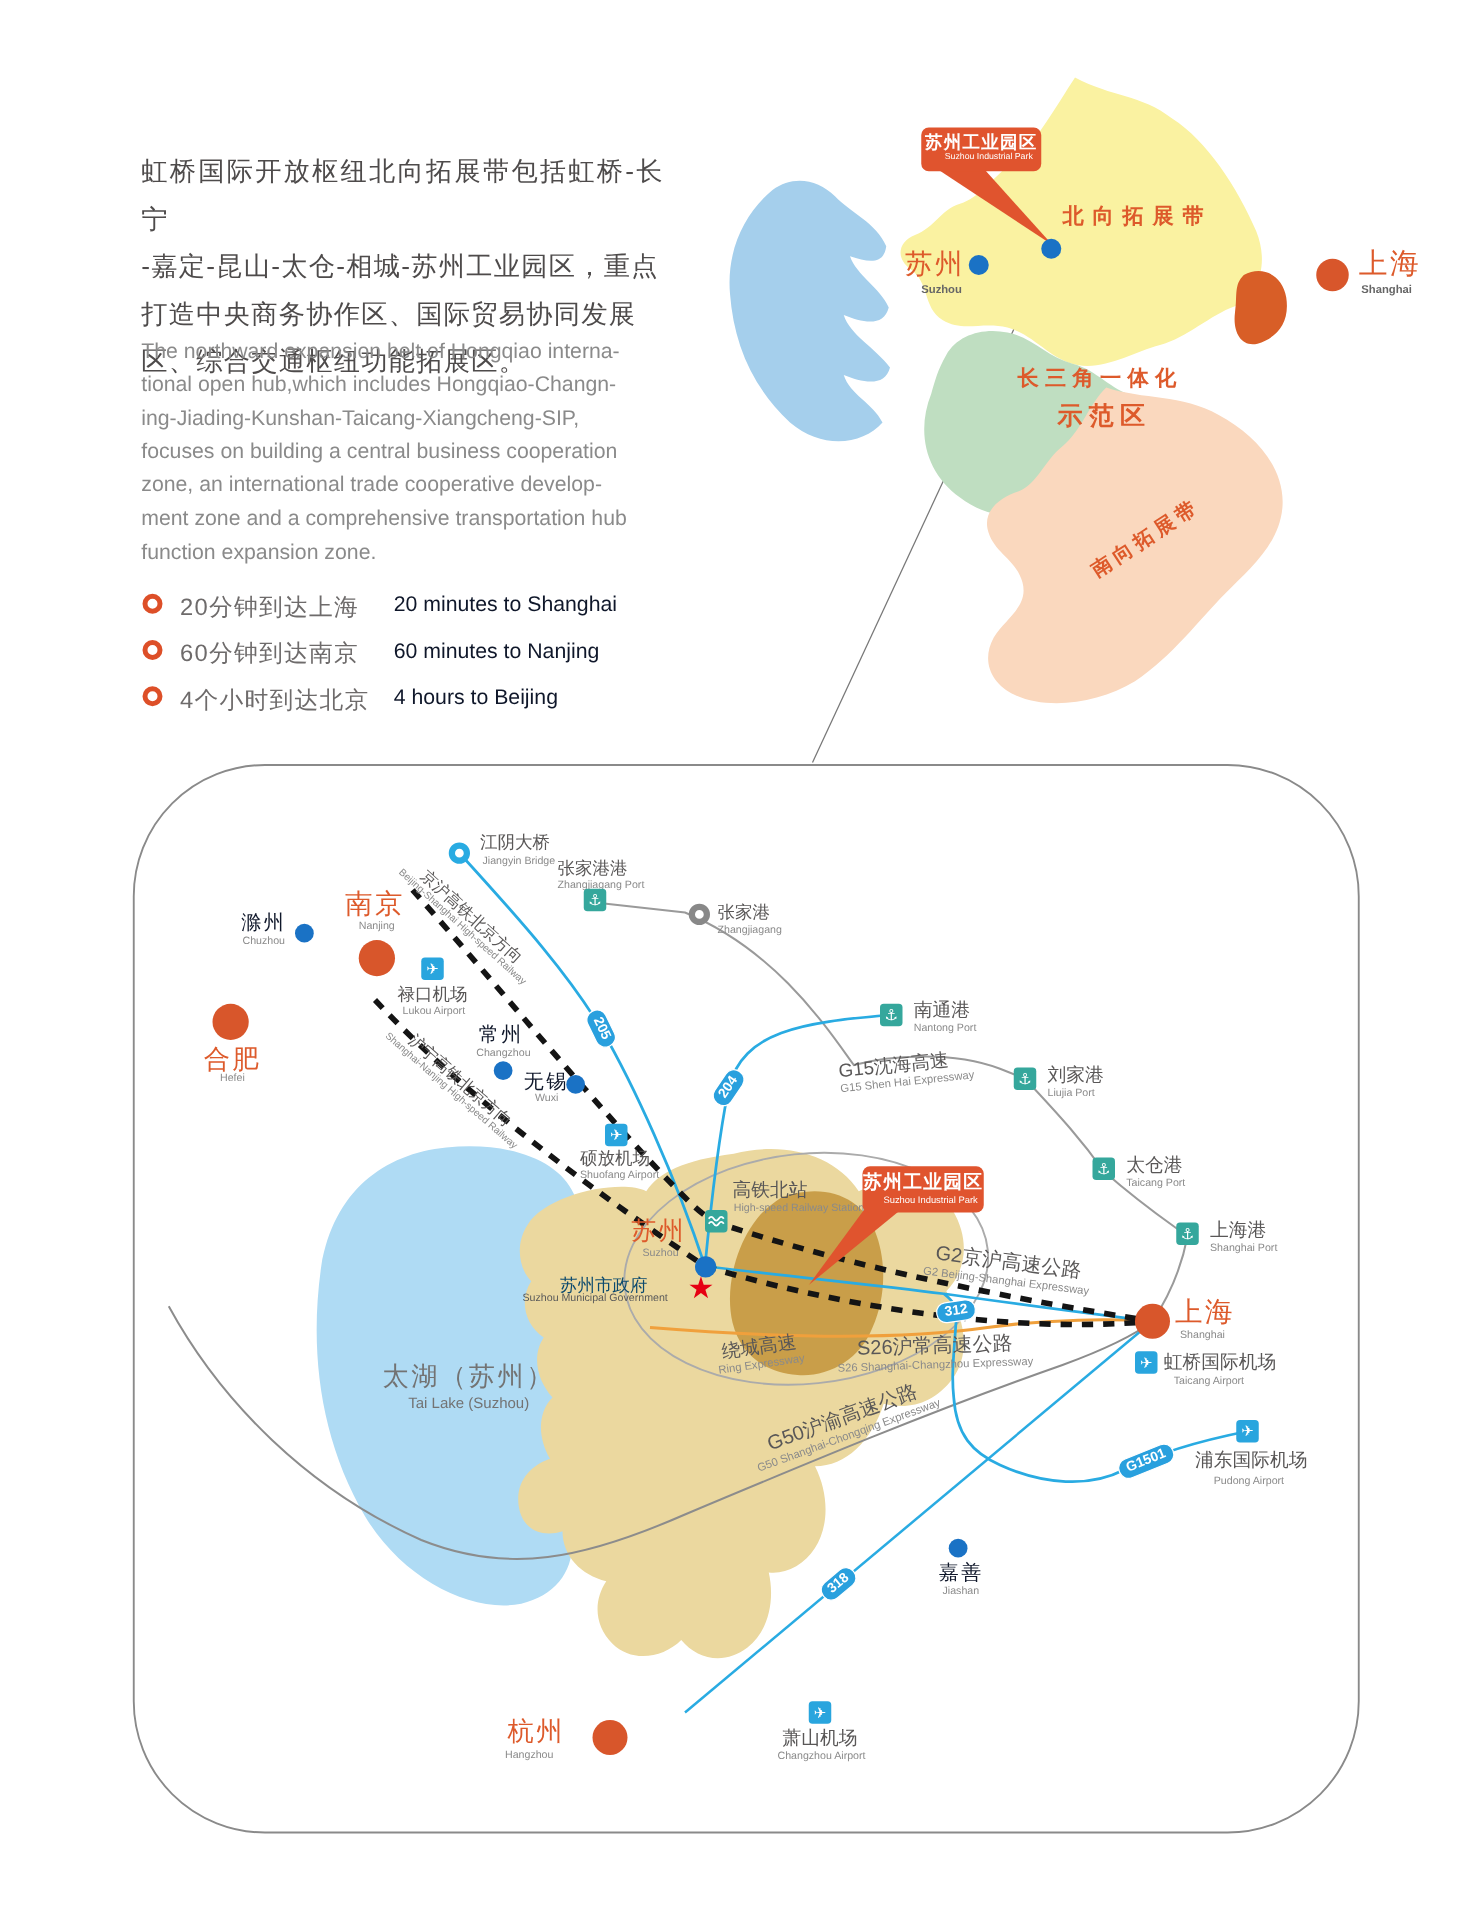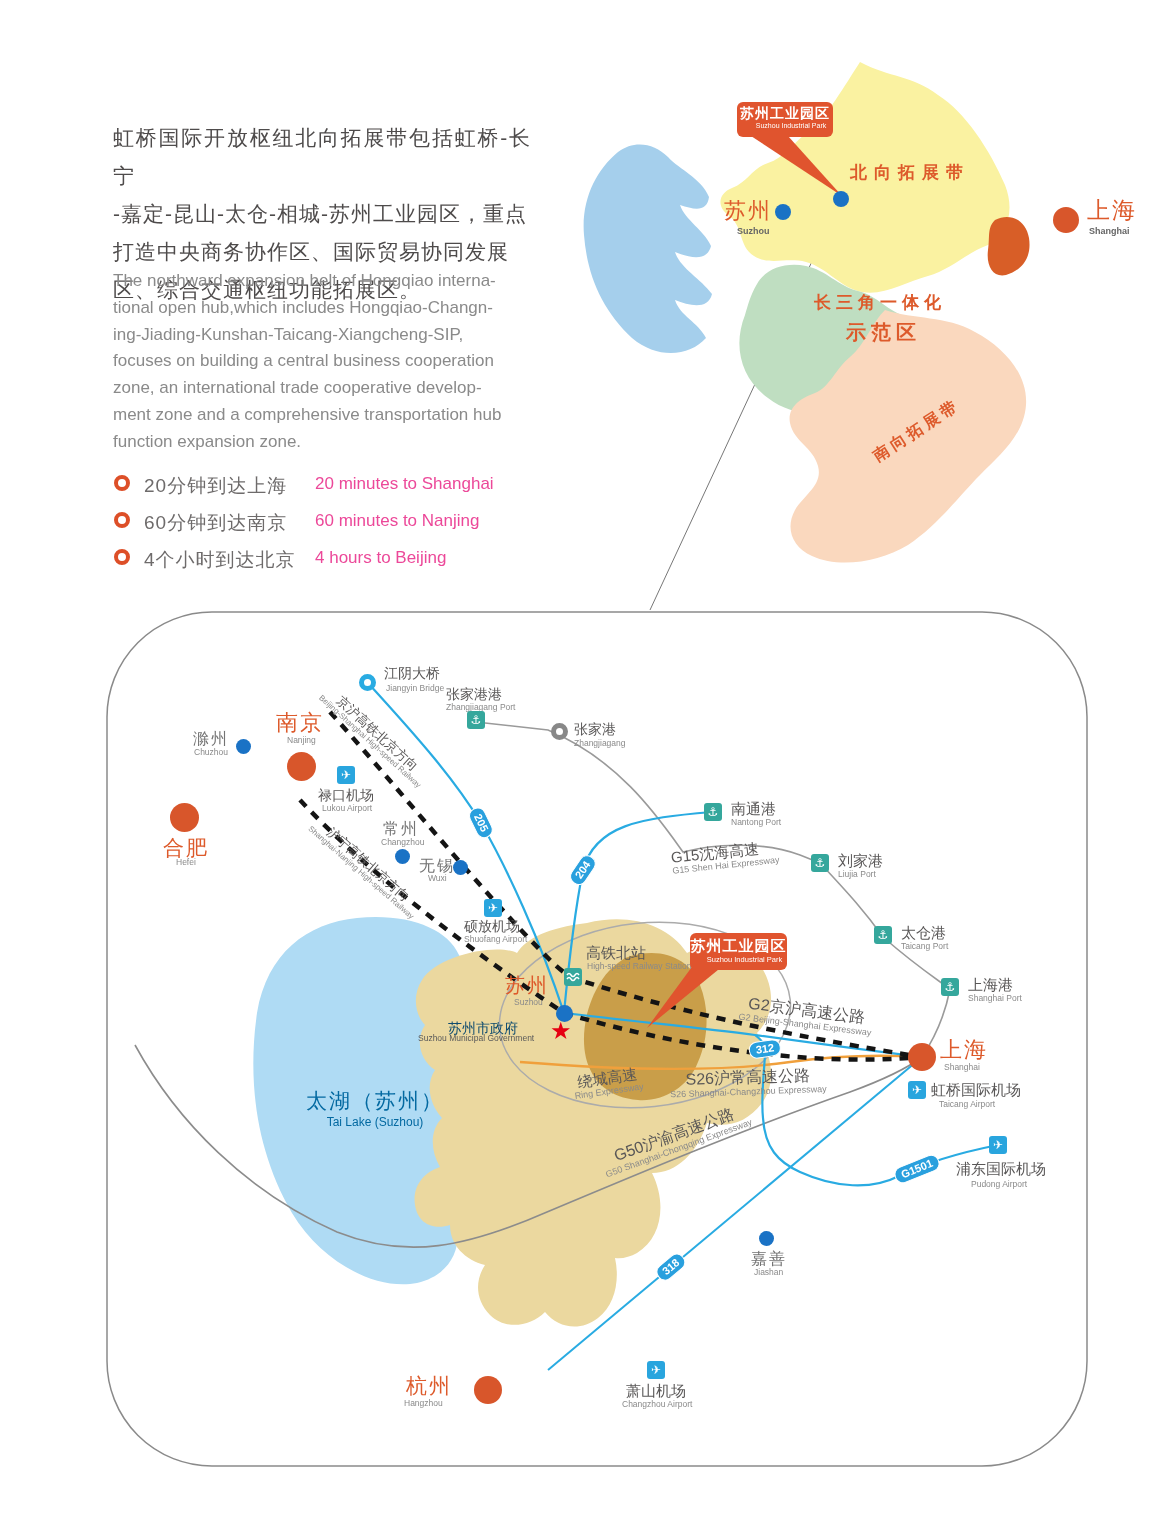--- a/index.html
+++ b/index.html
@@ -6,47 +6,47 @@
   .page{position:relative;width:1176px;height:1525px;background:#fff;overflow:hidden;
         font-family:"Liberation Sans","DejaVu Sans",sans-serif;color:#595757;}
   .abs{position:absolute;}
   svg{position:absolute;left:0;top:0;}
   
   .intro-zh{width:418px;font-size:21px;line-height:38px;letter-spacing:1px;color:#4e4b4b;
             white-space:pre-line;text-align:justify;font-weight:500;margin-top:16px;}
   .intro-en{width:412px;font-size:17px;line-height:26.8px;color:#8a8a8a;white-space:pre-line;text-align:justify;}
   .bullet-ring{width:16px;height:16px;border:4px solid #dd4f28;border-radius:50%;background:#fff;box-sizing:border-box;}
   .bullet-zh{font-size:19px;color:#6e6b6b;letter-spacing:1px;}
-  .bullet-en{font-size:17px;color:#ec4899;}
+  .bullet-en{font-size:17px;color:#0f172a;}
   
   .poi-zh{font-size:14px;color:#595757;white-space:nowrap;line-height:1.1;}
   .poi-en{font-size:8.5px;color:#8a8a8a;white-space:nowrap;line-height:1.1;}
   .city-or{font-size:21px;color:#dd5a2b;letter-spacing:2px;white-space:nowrap;line-height:1;}
-  .city-bl{font-size:16px;color:#737373;letter-spacing:2px;white-space:nowrap;line-height:1;}
+  .city-bl{font-size:16px;color:#0f172a;letter-spacing:2px;white-space:nowrap;line-height:1;}
   .rd-zh{font-size:15px;color:#595757;white-space:nowrap;line-height:1.15;}
   .rd-en{font-size:9px;color:#8a8a8a;white-space:nowrap;line-height:1.15;}
   .dot{border-radius:50%;}
   .dot.orange{background:#d8562b;}
   .dot.blue{background:#1a72c5;}
   .ring-icon{width:17px;height:17px;border-radius:50%;background:#fff;box-sizing:border-box;}
   .ring-icon.blue{border:5px solid #29abe2;}
   .ring-icon.gray{border:5px solid #888;}
   .sq-icon{width:18px;height:18px;border-radius:3px;color:#fff;font-size:12px;line-height:18px;
            text-align:center;box-sizing:border-box;}
   .sq-icon.teal{background:#35a79c;}
   .sq-icon.blue{background:#29a5de;}
   .badge{background:#29a0de;color:#fff;font-weight:bold;font-size:11px;line-height:1;
          padding:2px 6px;border-radius:8px;border:1.5px solid #fff;white-space:nowrap;}
   .rot{transform-origin:center;white-space:nowrap;}
   .callout{background:#e0542e;border-radius:6px;color:#fff;text-align:center;box-sizing:border-box;}
   .callout .c-zh{font-size:14px;font-weight:bold;line-height:1.2;letter-spacing:1px;}
   .callout .c-en{font-size:7px;line-height:1.2;white-space:nowrap;padding-left:12px;}
   .ov-label{color:#dd5a2b;font-weight:bold;white-space:nowrap;}
   .star{color:#e60012;font-size:24px;line-height:1;}
-  .white-lab{color:#0369a1;text-align:center;white-space:nowrap;}
+  .white-lab{color:#737373;text-align:center;white-space:nowrap;}
 </style>
 </head>
 <body>
 
 <div class="page">
 
   <svg width="1176" height="1525" viewBox="0 0 1176 1525">
 
     <line x1="841" y1="199" x2="650" y2="610" stroke="#777" stroke-width="1"></line>
 

